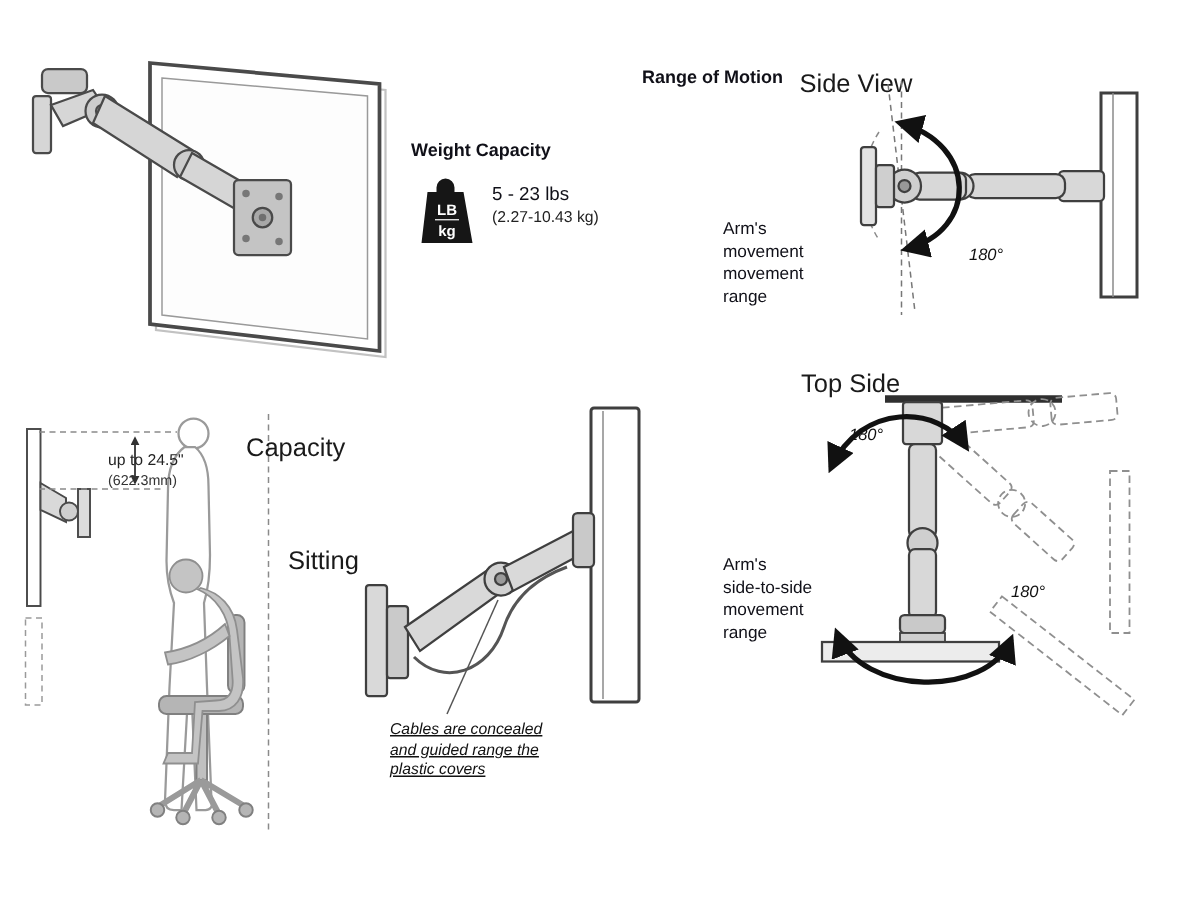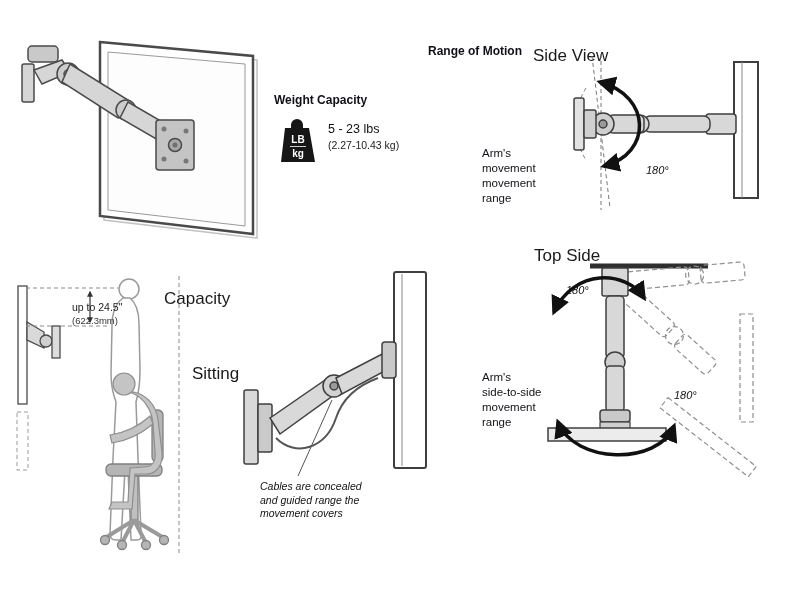--- a/index.html
+++ b/index.html
@@ -203,19 +203,19 @@
       <polygon points="34,152 92,112 102,126 44,168"></polygon>
       <circle cx="98" cy="120" r="11" fill="#d2d2d2"></circle>
       <circle cx="98" cy="120" r="4" fill="#9a9a9a"></circle>
       <polygon points="100,112 150,86 158,100 106,128"></polygon>
       <rect x="146" y="76" width="14" height="36" rx="3" fill="#c9c9c9"></rect>
     </g>
     <path d="M40 172 C 60 192 90 182 100 152 C 106 134 120 120 142 112" fill="none" stroke="#555" stroke-width="2"></path>
     <line x1="96" y1="134" x2="62" y2="210" stroke="#555" stroke-width="1"></line>
   </svg>
 
-  <div class="lbl caption" style="left:260px;top:480px;">
+  <div class="lbl caption" style="left:260px;top:480px;text-decoration:underline;">
     <div>Cables are concealed</div>
     <div>and  guided range the</div>
-    <div>movement covers</div>
+    <div>plastic covers</div>
   </div>
 
 </div>
 
 </body></html>

